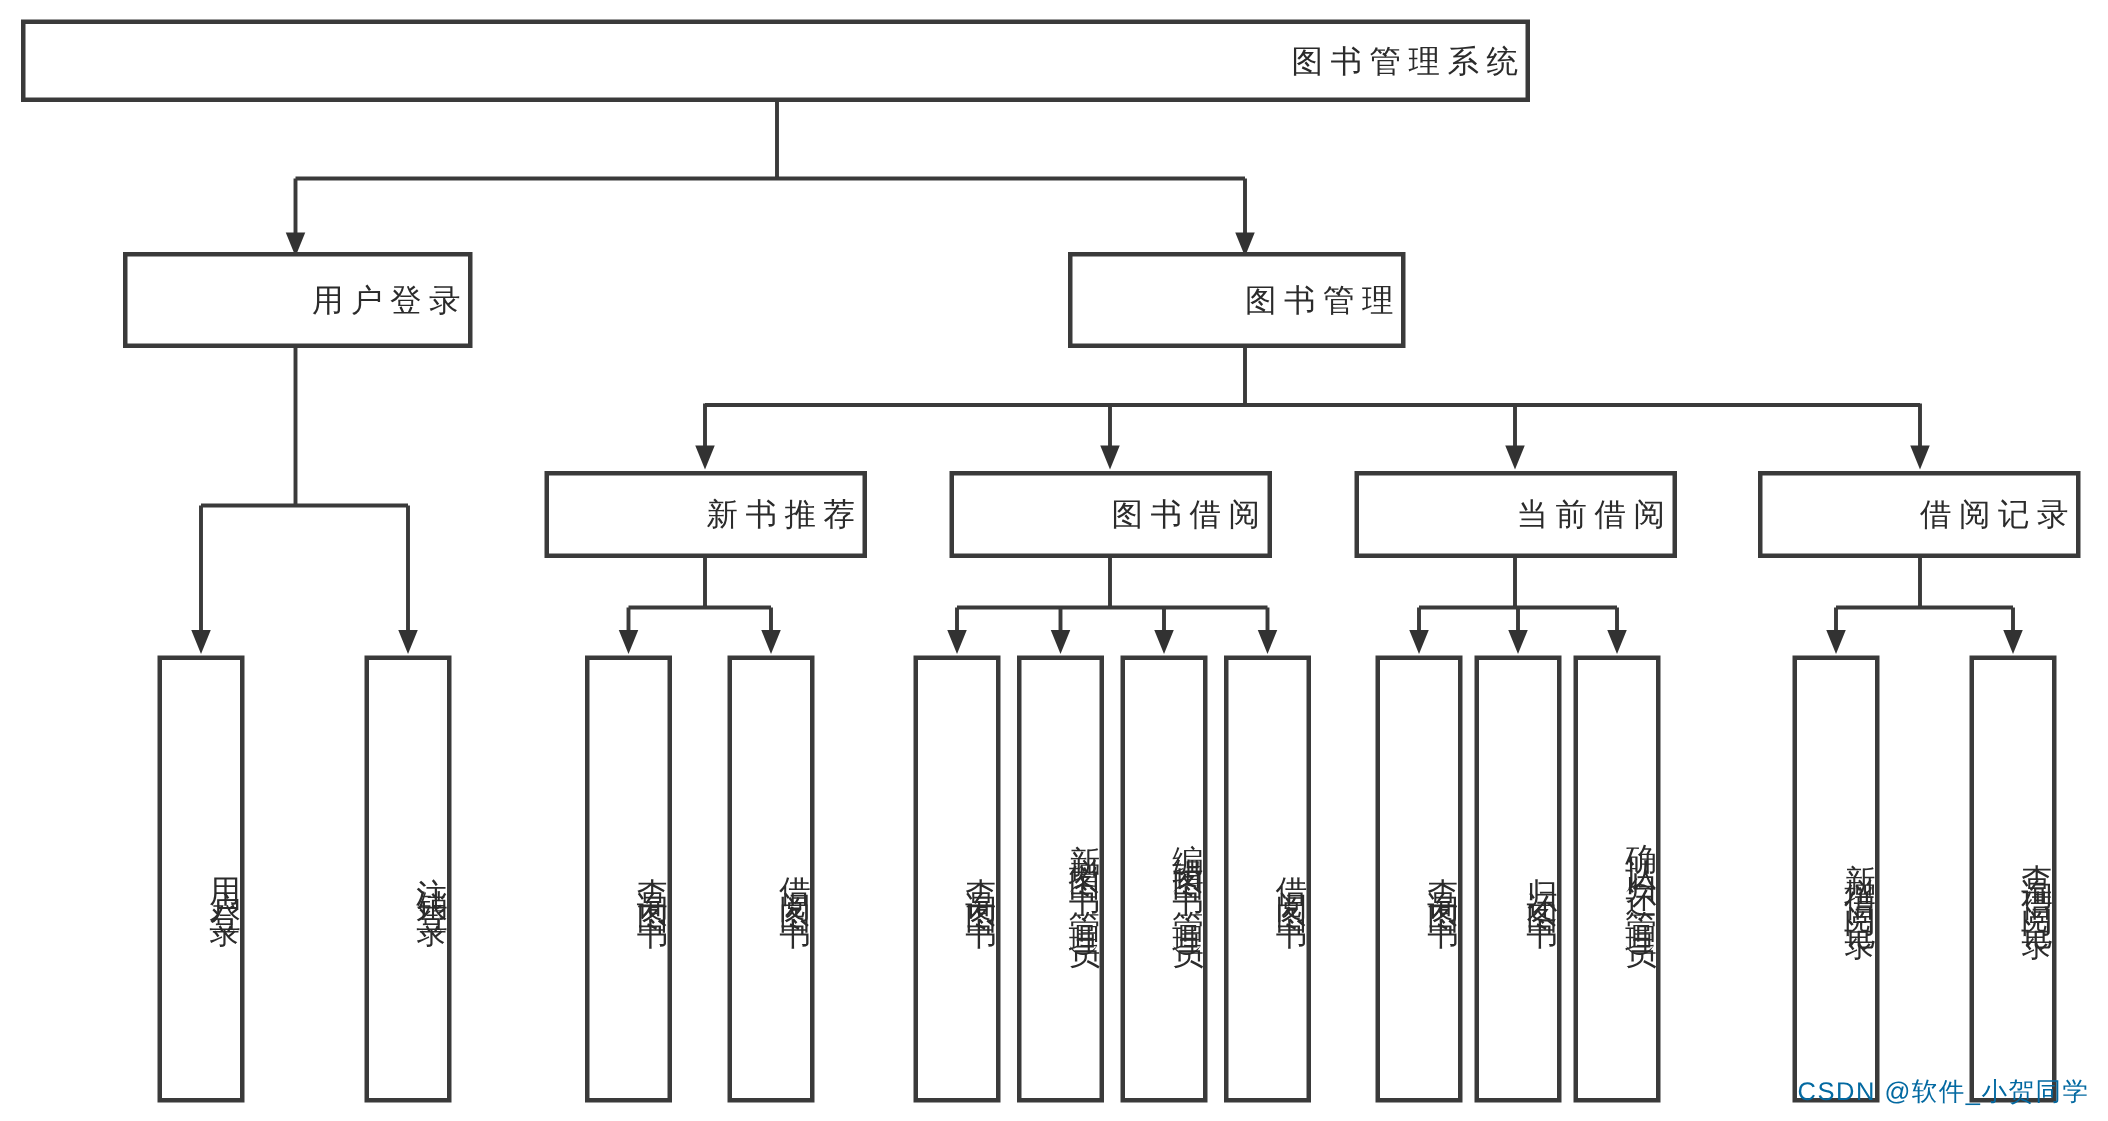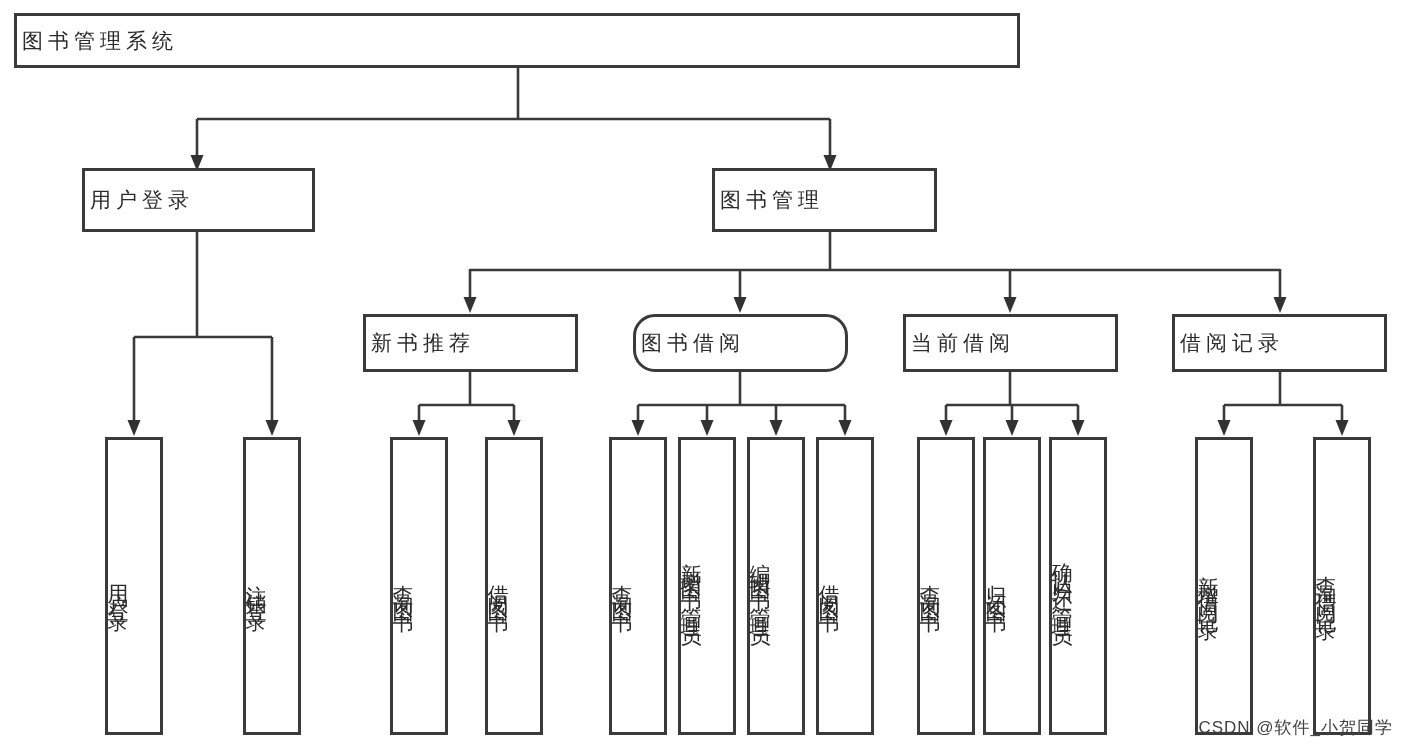--- a/index.html
+++ b/index.html
@@ -19,21 +19,21 @@
     left: 0; top: 0;
     width: 1405px; height: 747px;
   }
 
   .node {
     position: absolute;
     background: #ffffff;
     border: 3px solid #3a3a3a;
     display: flex;
     align-items: center;
-    justify-content: flex-start;
+    justify-content: flex-end;
     color: #2b2b2b;
     font-size: 21px;
     letter-spacing: 5px;
     text-indent: 5px; 
     white-space: nowrap;
     z-index: 2;
   }
 
   .node.leaf {
     width: 58px;
@@ -50,21 +50,21 @@
     line-height: 1;
     color: #2b2b2b;
   }
 
   .root-box   { left: 14px;  top: 13px;  width: 1006px; height: 55px; }
   .lv2        { top: 168px; height: 64px; }
   .lv2.a      { left: 82px;  width: 233px; }
   .lv2.b      { left: 712px; width: 225px; }
   .lv3        { top: 314px; height: 58px; width: 215px; }
   .lv3.m1     { left: 363px; }
-  .lv3.m2     { left: 633px; border-radius: 22px; }
+  .lv3.m2     { left: 633px; }
   .lv3.m3     { left: 903px; }
   .lv3.m4     { left: 1172px; }
 
   .leaf.p1  { left: 105px; }
   .leaf.p2  { left: 243px; }
   .leaf.p3  { left: 390px; }
   .leaf.p4  { left: 485px; }
   .leaf.p5  { left: 609px; }
   .leaf.p6  { left: 678px; }
   .leaf.p7  { left: 747px; }
@@ -74,21 +74,21 @@
   .leaf.p11 { left: 1049px; }
   .leaf.p12 { left: 1195px; }
   .leaf.p13 { left: 1313px; }
 
   .watermark {
     position: absolute;
     right: 12px;
     top: 716px;
     font-size: 17px;
     letter-spacing: 1px;
-    color: #404040;
+    color: #0369a1;
     z-index: 3;
     white-space: nowrap;
   }
 </style>
 </head>
 <body>
 
 <div class="stage">
 
   <svg class="wires" viewBox="0 0 1405 747" xmlns="http://www.w3.org/2000/svg">

